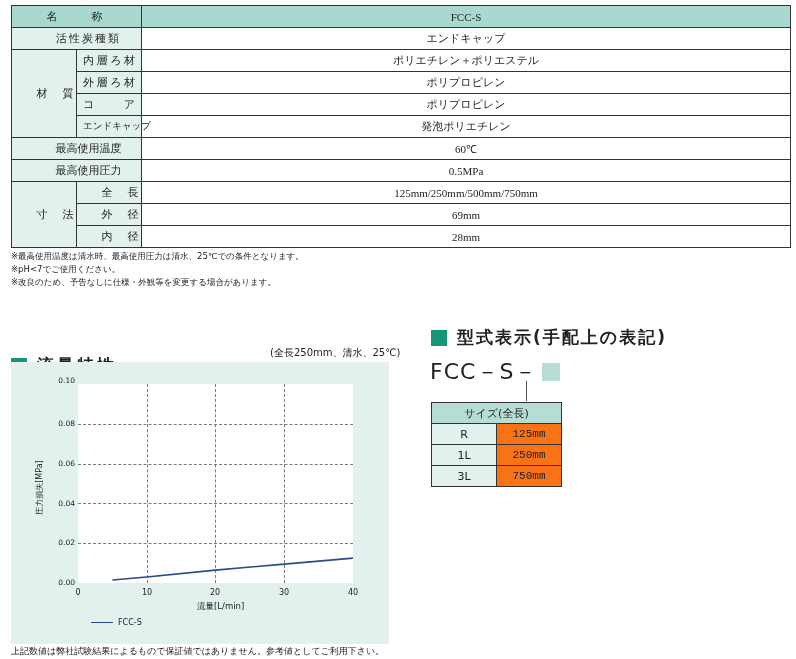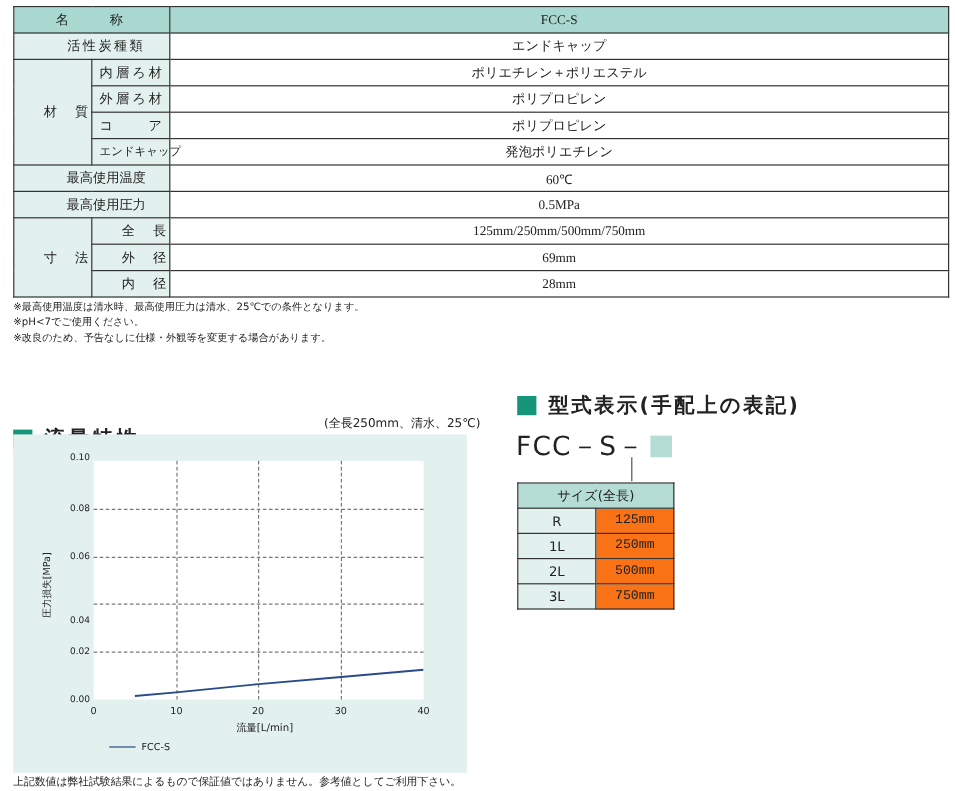--- a/index.html
+++ b/index.html
@@ -119,21 +119,21 @@
 <div class="sec-title" style="left:11px; top:326px;margin-top:28px;">
   <span class="mark"></span>
   <span>流量特性</span>
 </div>
 <div class="cond">(全長250mm、清水、25℃)</div>
 
 <div class="chart-panel">
   <div class="ytick" style="top:14px">0.10</div>
   <div class="ytick" style="top:57px">0.08</div>
   <div class="ytick" style="top:97px">0.06</div>
-  <div class="ytick" style="top:150px">0.04</div>
+  <div class="ytick" style="top:137px">0.04</div>
   <div class="ytick" style="top:176px">0.02</div>
   <div class="ytick" style="top:216px">0.00</div>
 
   <div class="ylabel">圧力損失[MPa]</div>
 
   <div class="plot-area">
     <div class="gridline-h" style="top:40px"></div>
     <div class="gridline-h" style="top:80px"></div>
     <div class="gridline-h" style="top:119px"></div>
     <div class="gridline-h" style="top:159px"></div>
@@ -179,21 +179,17 @@
   </tr>
   <tr>
     <td class="code">R</td>
     <td class="len">125mm</td>
   </tr>
   <tr>
     <td class="code">1L</td>
     <td class="len">250mm</td>
   </tr>
   <tr>
-    <td class="code">2L</td>
-    <td class="len">500mm</td>
-  </tr>
-  <tr>
     <td class="code">3L</td>
     <td class="len">750mm</td>
   </tr>
 </tbody>
   </table>
 
 </body></html>

